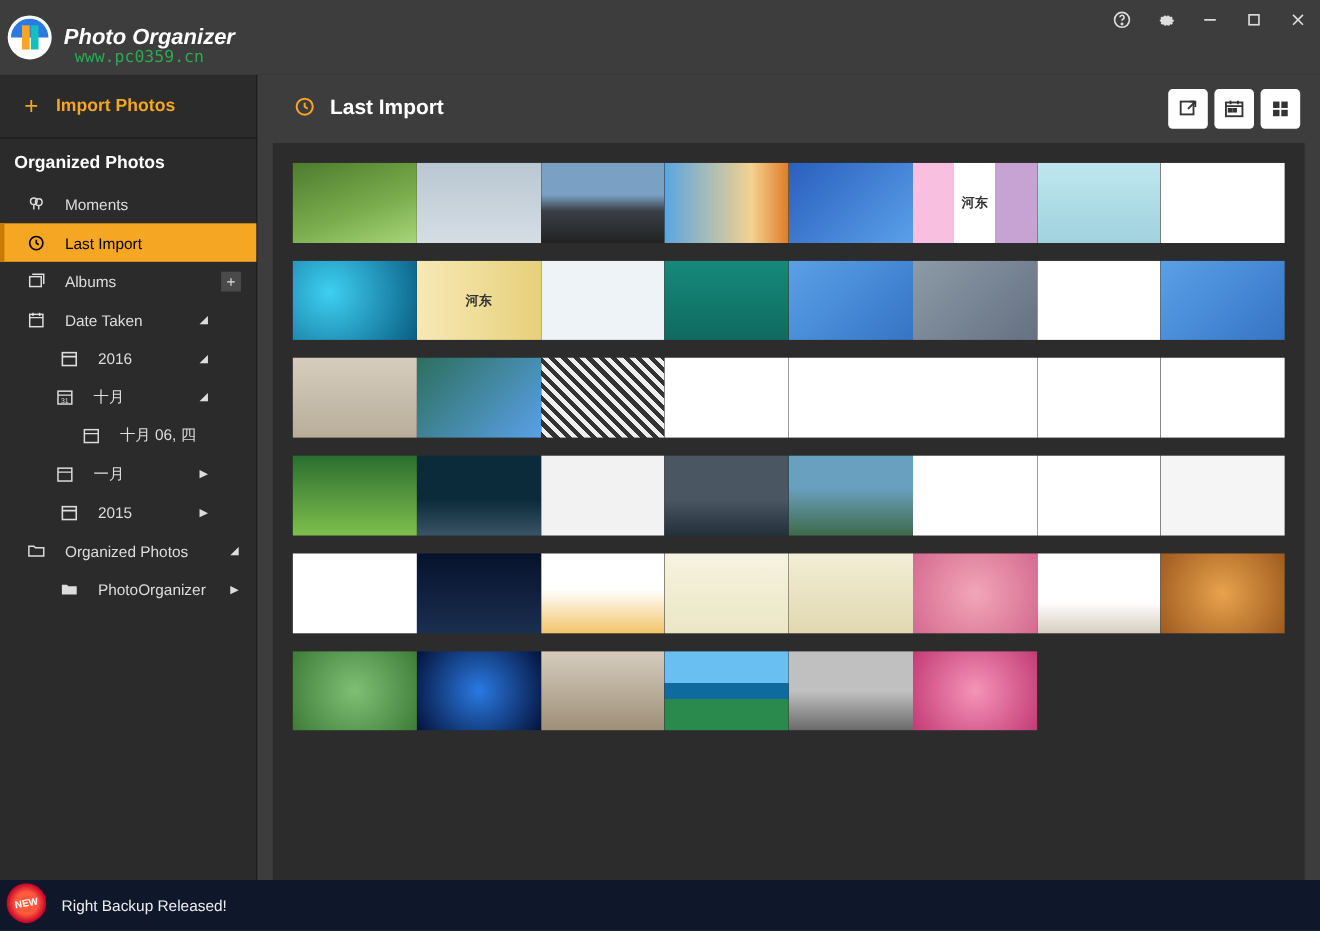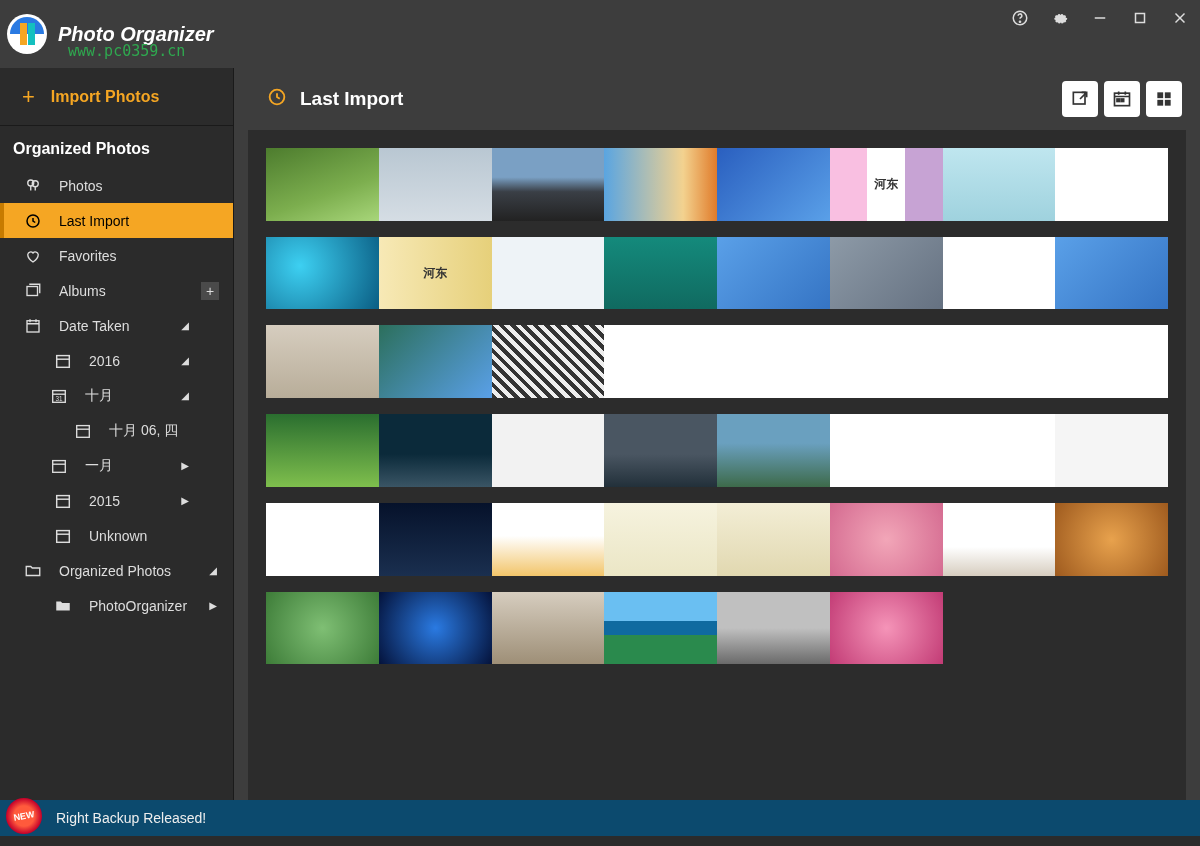--- a/index.html
+++ b/index.html
@@ -50,21 +50,21 @@
   .gallery-grid { display: grid; grid-template-columns: repeat(8, 1fr); gap: 16px 0; }
   .thumb { width: 100%; aspect-ratio: 1.55/1; background: #555; display: block; position: relative; overflow: hidden; }
   .thumb.doc { background: #fff; }
   .gallery::-webkit-scrollbar { width: 14px; }
   .gallery::-webkit-scrollbar-track { background: #e8e8e8; }
   .gallery::-webkit-scrollbar-thumb { background: #b8b8b8; }
 
   .status { height: 28px; padding-left: 18px; display: flex; align-items: center; font-size: 13px; color: #ccc; background:#3d3d3d; }
 
   
-  .footer { height: 36px; background: #0c4a6e; display: flex; align-items: center; padding-left: 6px; }
+  .footer { height: 46px; background: #0f172a; display: flex; align-items: center; padding-left: 6px; }
   .newbadge { width: 40px; height: 40px; position: relative; margin-right: 10px; }
   .newbadge .star { width: 36px; height: 36px; background: radial-gradient(circle,#ff5a3c 40%,#c4002a 70%); border-radius: 50%; position: relative; }
   .newbadge .star::before { content:"NEW"; position:absolute; left:50%; top:50%; transform:translate(-50%,-50%) rotate(-10deg); font-size:9px; font-weight:700; color:#fff; }
   .footer-text .t1 { font-size: 14px; color: #eee; }
   .footer-text .t2 { font-size: 12px; color: #9a9a9a; }
 
   
   .tgrad { width:100%; height:100%; }
 </style>
 </head>
@@ -123,41 +123,33 @@
     <div class="section-header">Organized Photos</div>
 
     <div class="nav-item">
       <span class="icon">
           <svg viewBox="0 0 24 24" fill="none" stroke="#ddd" stroke-width="1.8">
             <circle cx="9" cy="8" r="4"></circle>
             <circle cx="15" cy="9" r="4"></circle>
             <path d="M9 12v6M15 13v5"></path>
           </svg>
         </span>
-      <span>Photos</span>
+      <span>Moments</span>
     </div>
 
     <div class="nav-item active">
       <span class="icon">
           <svg viewBox="0 0 24 24" fill="none" stroke="#000" stroke-width="2">
             <circle cx="12" cy="12" r="8"></circle>
             <path d="M12 8v4l3 2"></path>
           </svg>
         </span>
       <span>Last Import</span>
     </div>
 
-    <div class="nav-item">
-      <span class="icon">
-          <svg viewBox="0 0 24 24" fill="none" stroke="#ddd" stroke-width="1.8">
-            <path d="M12 20s-7-4.5-7-10a4 4 0 0 1 7-2 4 4 0 0 1 7 2c0 5.5-7 10-7 10z"></path>
-          </svg>
-        </span>
-      <span>Favorites</span>
-    </div>
 
     <div class="nav-item">
       <span class="icon">
           <svg viewBox="0 0 24 24" fill="none" stroke="#ddd" stroke-width="1.8">
             <rect x="4" y="6" width="14" height="12"></rect>
             <path d="M7 3h14v12"></path>
           </svg>
         </span>
       <span>Albums</span>
       <span class="addbox">+</span>
@@ -222,29 +214,20 @@
       <span class="icon">
           <svg viewBox="0 0 20 20" fill="none" stroke="#ddd" stroke-width="1.6">
             <rect x="3" y="4" width="14" height="13"></rect>
             <path d="M3 8h14"></path>
           </svg>
         </span>
       <span>2015</span>
       <span class="arrow close">▶</span>
     </div>
 
-    <div class="nav-item nav-sub">
-      <span class="icon">
-          <svg viewBox="0 0 20 20" fill="none" stroke="#ddd" stroke-width="1.6">
-            <rect x="3" y="4" width="14" height="13"></rect>
-            <path d="M3 8h14"></path>
-          </svg>
-        </span>
-      <span>Unknown</span>
-    </div>
 
     <div class="nav-item">
       <span class="icon">
           <svg viewBox="0 0 24 24" fill="none" stroke="#ddd" stroke-width="1.8">
             <path d="M3 6h6l2 2h10v10H3z"></path>
           </svg>
         </span>
       <span>Organized Photos</span>
       <span class="arrow">◢</span>
     </div>

